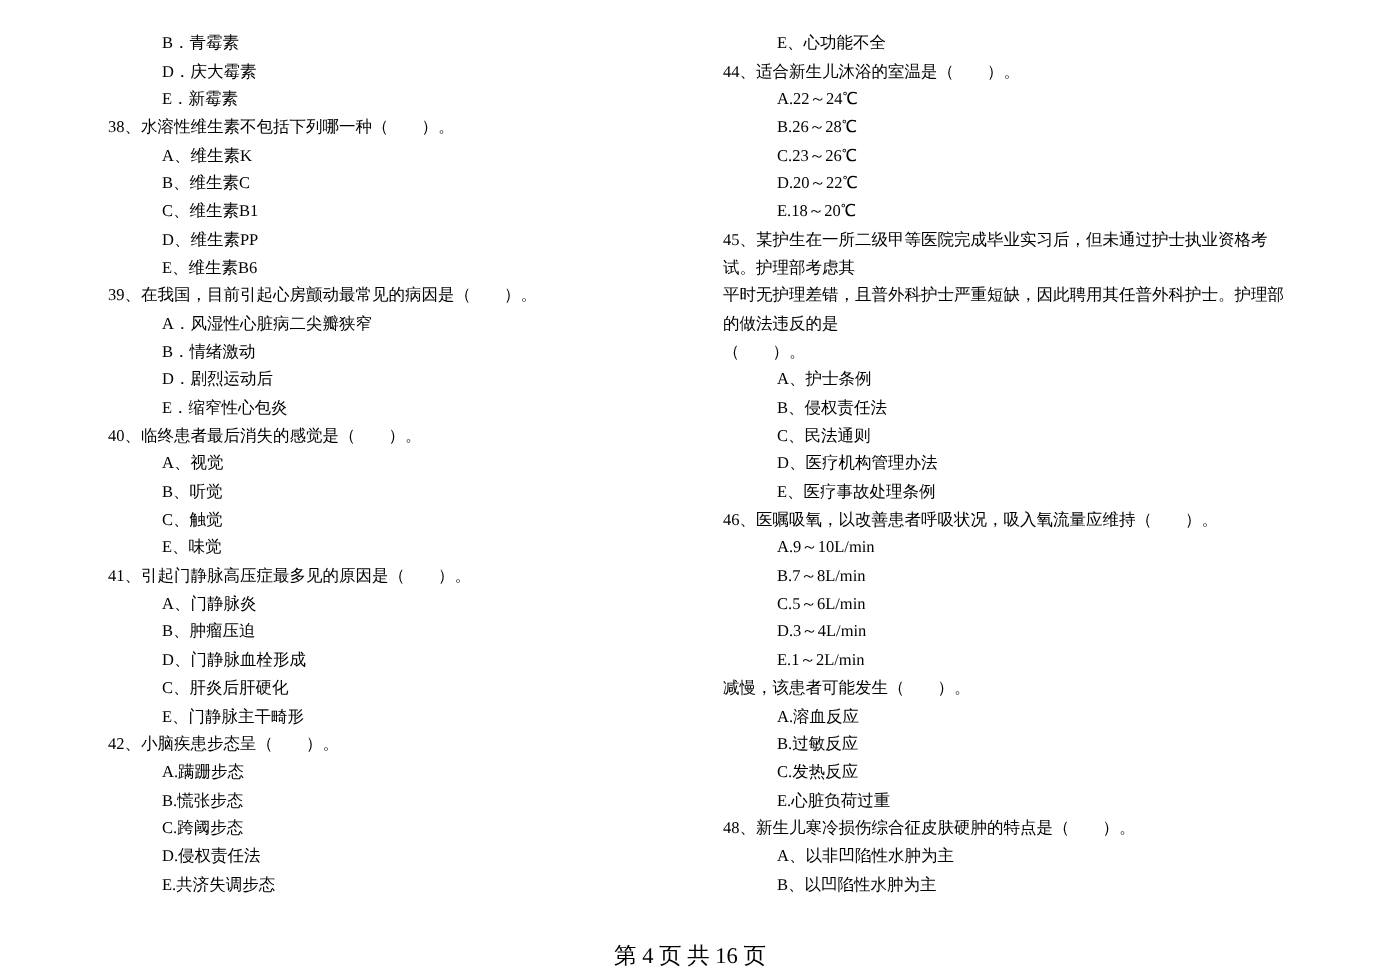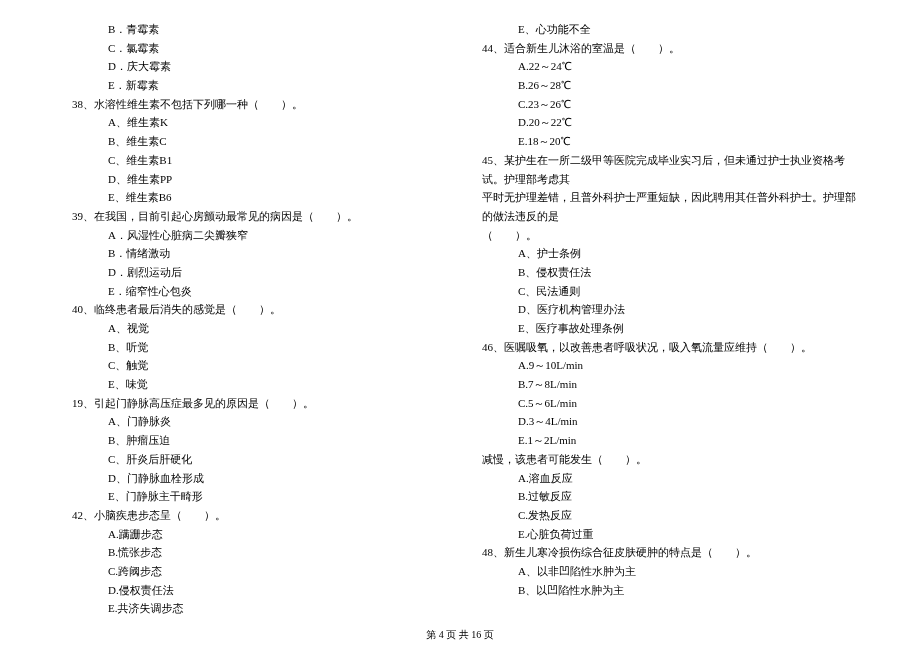--- a/index.html
+++ b/index.html
@@ -31,54 +31,53 @@
     }
     .question {
       padding-left: 12px;
     }
     .question-continue {
       padding-left: 12px;
       font-family: Liberation Serif, serif;
     }
     .footer {
       text-align: center;
-      font-size: 10px;
+      font-size: 15px;
       padding-top: 6px;
     }
   </style>
 </head>
 <body>
 
 <div class="page">
   <div class="column">
     <div class="option">B．青霉素</div>
-    <div class="option">C．氯霉素</div>
     <div class="option">D．庆大霉素</div>
     <div class="option">E．新霉素</div>
     <div class="question">38、水溶性维生素不包括下列哪一种（　　）。</div>
     <div class="option">A、维生素K</div>
     <div class="option">B、维生素C</div>
     <div class="option">C、维生素B1</div>
     <div class="option">D、维生素PP</div>
     <div class="option">E、维生素B6</div>
     <div class="question">39、在我国，目前引起心房颤动最常见的病因是（　　）。</div>
     <div class="option">A．风湿性心脏病二尖瓣狭窄</div>
     <div class="option">B．情绪激动</div>
     <div class="option">D．剧烈运动后</div>
     <div class="option">E．缩窄性心包炎</div>
     <div class="question">40、临终患者最后消失的感觉是（　　）。</div>
     <div class="option">A、视觉</div>
     <div class="option">B、听觉</div>
     <div class="option">C、触觉</div>
     <div class="option">E、味觉</div>
-    <div class="question">19、引起门静脉高压症最多见的原因是（　　）。</div>
+    <div class="question">41、引起门静脉高压症最多见的原因是（　　）。</div>
     <div class="option">A、门静脉炎</div>
     <div class="option">B、肿瘤压迫</div>
+    <div class="option">D、门静脉血栓形成</div>
     <div class="option">C、肝炎后肝硬化</div>
-    <div class="option">D、门静脉血栓形成</div>
     <div class="option">E、门静脉主干畸形</div>
     <div class="question">42、小脑疾患步态呈（　　）。</div>
     <div class="option">A.蹒跚步态</div>
     <div class="option">B.慌张步态</div>
     <div class="option">C.跨阈步态</div>
     <div class="option">D.侵权责任法</div>
     <div class="option">E.共济失调步态</div>
 
   </div>
 

